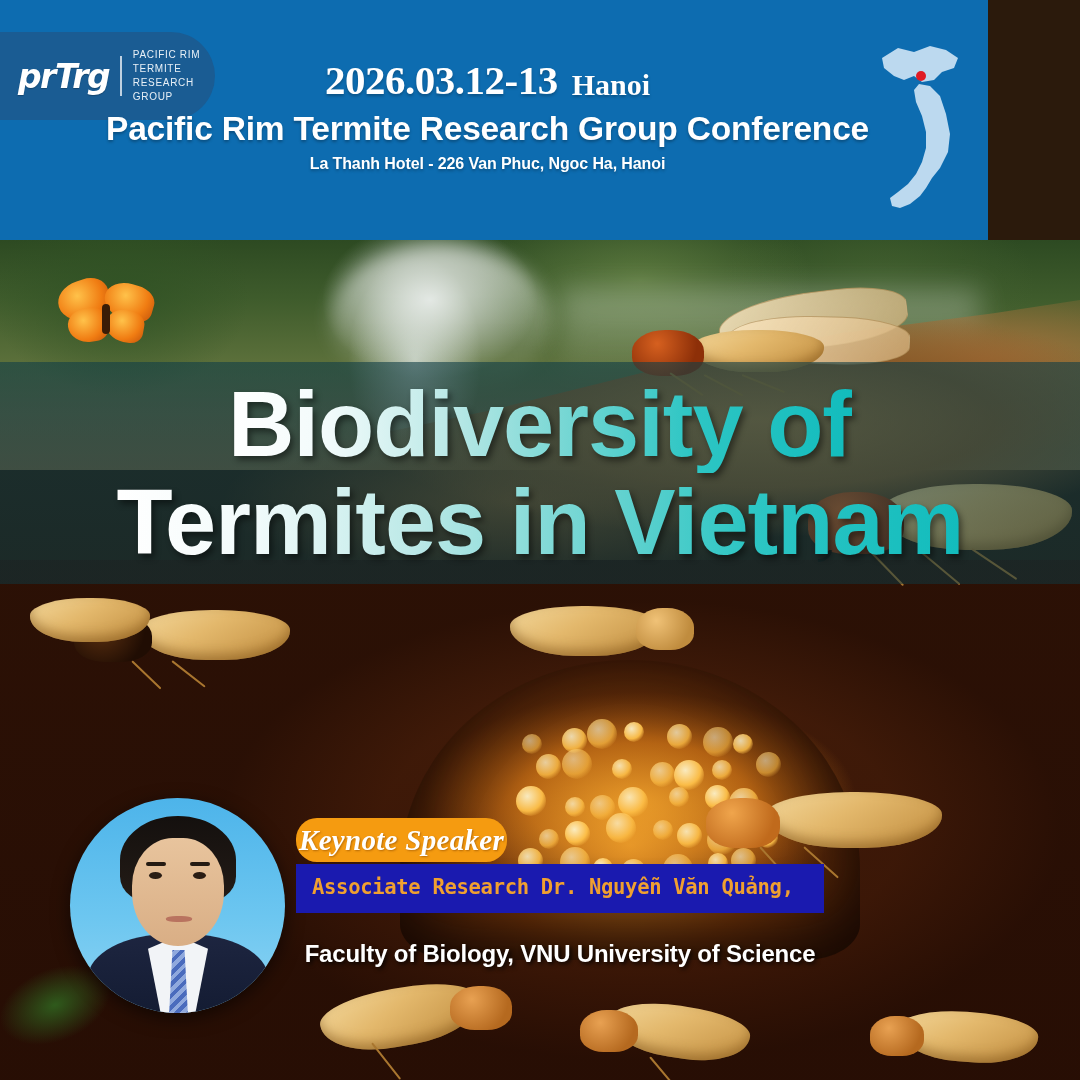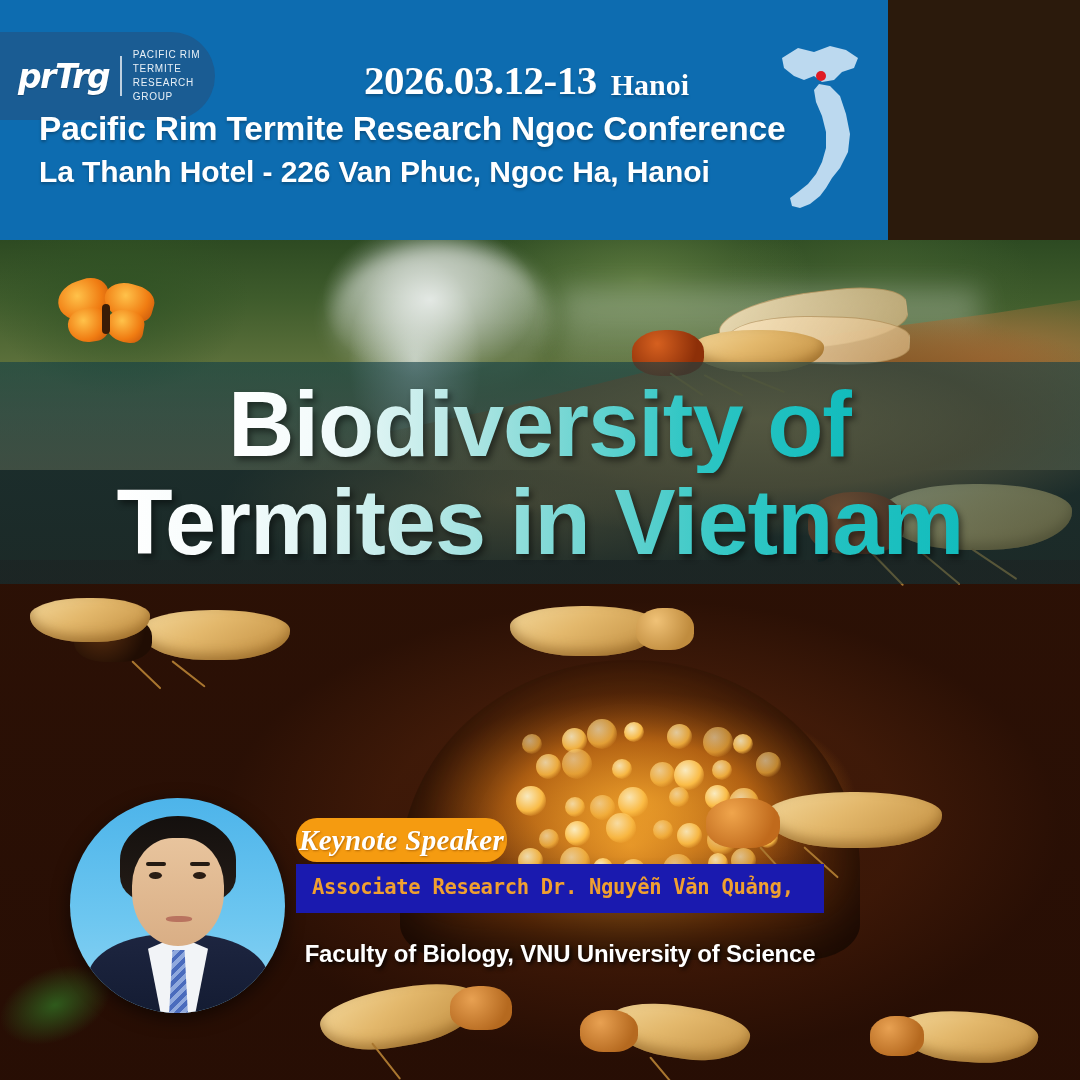--- a/index.html
+++ b/index.html
@@ -77,59 +77,59 @@
     background:radial-gradient(circle at 35% 30%,#d6601f,#8d2f08 70%);}
   .t-wing{position:absolute;border-radius:58% 42% 46% 54%;
     background:linear-gradient(120deg,rgba(248,228,190,.88),rgba(216,180,126,.72));
     border:1px solid rgba(150,115,60,.5);}
   .t-leg{position:absolute;background:#a9762f;height:2px;border-radius:2px;transform-origin:left center;}
   .mandible{position:absolute;width:26px;height:26px;border:3px solid #1a0c03;border-radius:50%;
     border-color:#1a0c03 transparent transparent transparent;}
 
   
   .header{
-    position:absolute;left:0;top:0;width:888px;height:240px;
+    position:absolute;left:0;top:0;width:988px;height:240px;
     background:#0d6cb0;overflow:hidden;padding-left:20px;
   }
   .logo-pill{
     position:absolute;left:-70px;top:32px;width:285px;height:88px;
     background:#1a5c93;border-radius:0 44px 44px 0;
     display:flex;align-items:center;padding-left:88px;gap:11px;
   }
   .logo-mark{
     font-family:"DejaVu Sans", sans-serif;font-weight:700;font-style:italic;
     font-size:33px;color:#ffffff;letter-spacing:-1.5px;line-height:1;
     text-shadow:0 1px 1px rgba(0,0,0,.25);
   }
   .logo-div{width:2px;height:40px;background:rgba(255,255,255,.72);}
   .logo-sub{
     font-size:10px;line-height:1.42;color:#e8f0f7;letter-spacing:.7px;font-weight:500;
   }
   .hdr-text{
-    position:absolute;left:0;top:60px;width:975px;color:#fff;margin-left:39px;
+    position:absolute;left:0;top:60px;width:975px;text-align:center;color:#fff;
   }
   .line1{display:flex;align-items:flex-end;justify-content:center;gap:14px;line-height:1;}
   .dateblk{
     font-family:"Liberation Serif", serif;font-weight:700;font-size:41px;
     letter-spacing:-.5px;padding-bottom:5px;text-shadow:0 2px 3px rgba(0,0,0,.25);
   }
   .trgblk{
     font-family:"Liberation Serif", serif;font-weight:700;font-size:66px;
     letter-spacing:.5px;text-shadow:0 2px 4px rgba(0,0,0,.28);
   }
   .hanoiblk{
     font-family:"Liberation Serif", serif;font-weight:700;font-size:30px;
     padding-bottom:6px;text-shadow:0 2px 3px rgba(0,0,0,.25);
   }
   .line2{
     font-size:33.5px;font-weight:700;margin-top:4px;letter-spacing:-.2px;
     text-shadow:0 2px 3px rgba(0,0,0,.28);
   }
   .line3{
-    font-size:30px;font-weight:700;margin-top:7px;letter-spacing:-.1px;
+    font-size:16px;font-weight:700;margin-top:7px;letter-spacing:-.1px;
     text-shadow:0 2px 3px rgba(0,0,0,.25);
   }
   .vnmap{position:absolute;right:14px;top:36px;width:110px;height:185px;}
 
   
   .title-band{
     position:absolute;left:0;top:362px;width:1080px;height:222px;
     background:linear-gradient(180deg,rgba(16,62,70,.60),rgba(14,56,64,.52));
   }
   .title-wrap{
@@ -314,21 +314,21 @@
         <div>TERMITE</div>
         <div>RESEARCH GROUP</div>
       </div>
     </div>
 
     <div class="hdr-text">
       <div class="line1">
         <span class="dateblk">2026.03.12-13</span>
         <span class="hanoiblk">Hanoi</span>
       </div>
-      <div class="line2">Pacific Rim Termite Research Ngoc Conference</div>
+      <div class="line2">Pacific Rim Termite Research Group Conference</div>
       <div class="line3">La Thanh Hotel - 226 Van Phuc, Ngoc Ha, Hanoi</div>
     </div>
 
     <svg class="vnmap" viewBox="0 0 110 185">
       <path d="M18 22 L34 12 L50 16 L66 10 L82 14 L94 22 L90 32 L78 36 L70 44 L58 46 L50 40 L40 44 L30 40 L20 32 Z" fill="#bcd9ef"></path>
       <path d="M55 48 L66 50 L76 60 L82 78 L86 98 L84 116 L76 132 L68 142 L62 152 L56 160
                L46 168 L36 172 L28 170 L26 162 L34 156 L44 148 L52 138 L58 126 L62 112
                L62 96 L58 80 L52 66 L50 54 Z" fill="#bcd9ef"></path>
       <circle cx="57" cy="40" r="5" fill="#e01b24"></circle>
     </svg>

